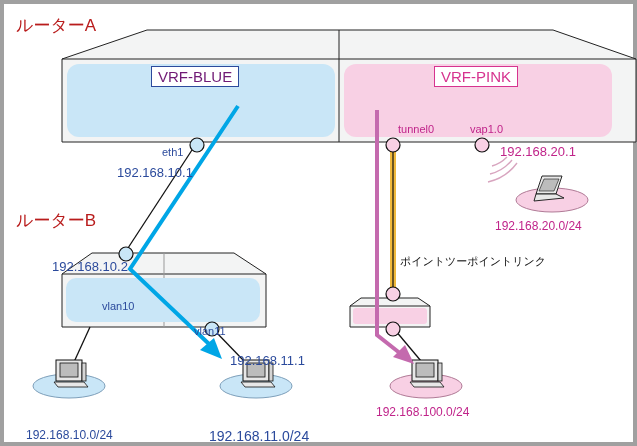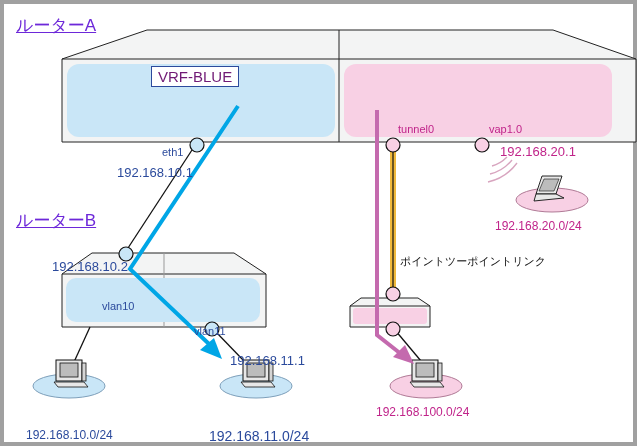--- a/index.html
+++ b/index.html
@@ -1,20 +1,20 @@
 <!DOCTYPE html>
 <html><head>
 <meta charset="utf-8">
 <style>
   html, body { margin: 0; padding: 0; background: #ffffff; }
   body { width: 637px; height: 446px; overflow: hidden; font-family: "DejaVu Sans", sans-serif; }
   #stage { position: relative; width: 637px; height: 446px; box-sizing: border-box; border: 4px solid #a0a0a0; background: #fff; }
   svg { position: absolute; left: 0; top: 0; }
   .lbl { position: absolute; white-space: nowrap; font-family: "Liberation Sans", sans-serif; }
-  .router-title { font-size: 17px; color: #6d28d9; text-decoration: underline; }
+  .router-title { font-size: 17px; color: #b91c1c; }
   .ip { font-size: 13px; }
   .blue { color: #2b4a9c; margin-top: 23px; }
   .pink { color: #c0248a; }
   .vrf { position: absolute; background: #fff; font-family: "Liberation Sans", sans-serif; font-size: 15px; padding: 1px 6px; }
   .vrf-blue { border: 1px solid #2b4a9c; color: #701a75; }
   .vrf-pink { border: 1px solid #d6338f; color: #d6338f; }
   .iface { font-size: 11px; }
   .small { font-size: 11px; color: #111; }
 </style>
 </head>
@@ -100,25 +100,26 @@
     <circle cx="122" cy="250" r="7" fill="#c9e6f7" stroke="#111" stroke-width="1.2"></circle>
     <circle cx="208" cy="325" r="7" fill="#c9e6f7" stroke="#111" stroke-width="1.2"></circle>
     <circle cx="389" cy="290" r="7" fill="#f8d0e4" stroke="#111" stroke-width="1.2"></circle>
     <circle cx="389" cy="325" r="7" fill="#f8d0e4" stroke="#111" stroke-width="1.2"></circle>
   </svg>
 
   <div class="lbl router-title" style="left:12px; top:10px;">ルーターA</div>
   <div class="lbl router-title" style="left:12px; top:205px;">ルーターB</div>
 
   <div class="vrf vrf-blue" style="left:147px; top:62px;">VRF-BLUE</div>
+  <div class="vrf vrf-pink" style="left:430px; top:62px;">VRF-PINK</div>
 
   <div class="lbl iface blue" style="left:158px; top:119px;">eth1</div>
   <div class="lbl ip blue" style="left:113px; top:138px;">192.168.10.1</div>
   <div class="lbl iface pink" style="left:394px; top:119px;">tunnel0</div>
-  <div class="lbl iface pink" style="left:485px; top:119px;">vap1.0</div>
+  <div class="lbl iface pink" style="left:466px; top:119px;">vap1.0</div>
   <div class="lbl ip pink" style="left:496px; top:140px;">192.168.20.1</div>
   <div class="lbl ip blue" style="left:48px; top:232px;">192.168.10.2</div>
   <div class="lbl iface blue" style="left:98px; top:273px;">vlan10</div>
   <div class="lbl iface blue" style="left:190px; top:298px;">vlan11</div>
   <div class="lbl ip blue" style="left:226px; top:326px;">192.168.11.1</div>
 
   <div class="lbl small" style="left:396px; top:250px;">ポイントツーポイントリンク</div>
 
   <div class="lbl ip blue" style="left:22px; top:401px; font-size:12px;">192.168.10.0/24</div>
   <div class="lbl ip blue" style="left:205px; top:401px; font-size:14px;">192.168.11.0/24</div>

